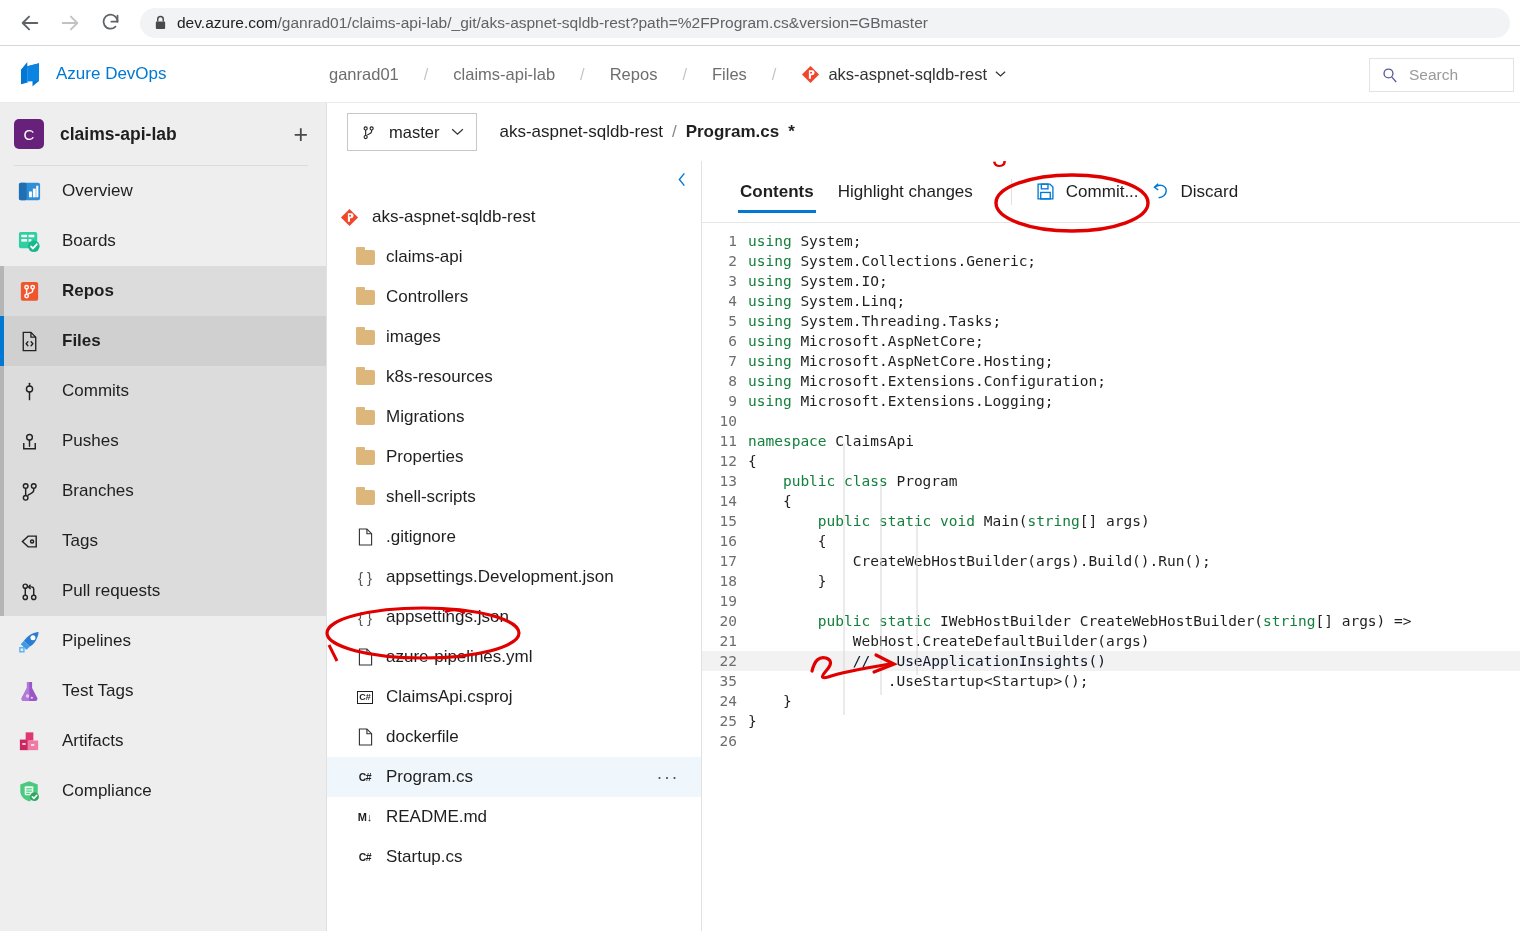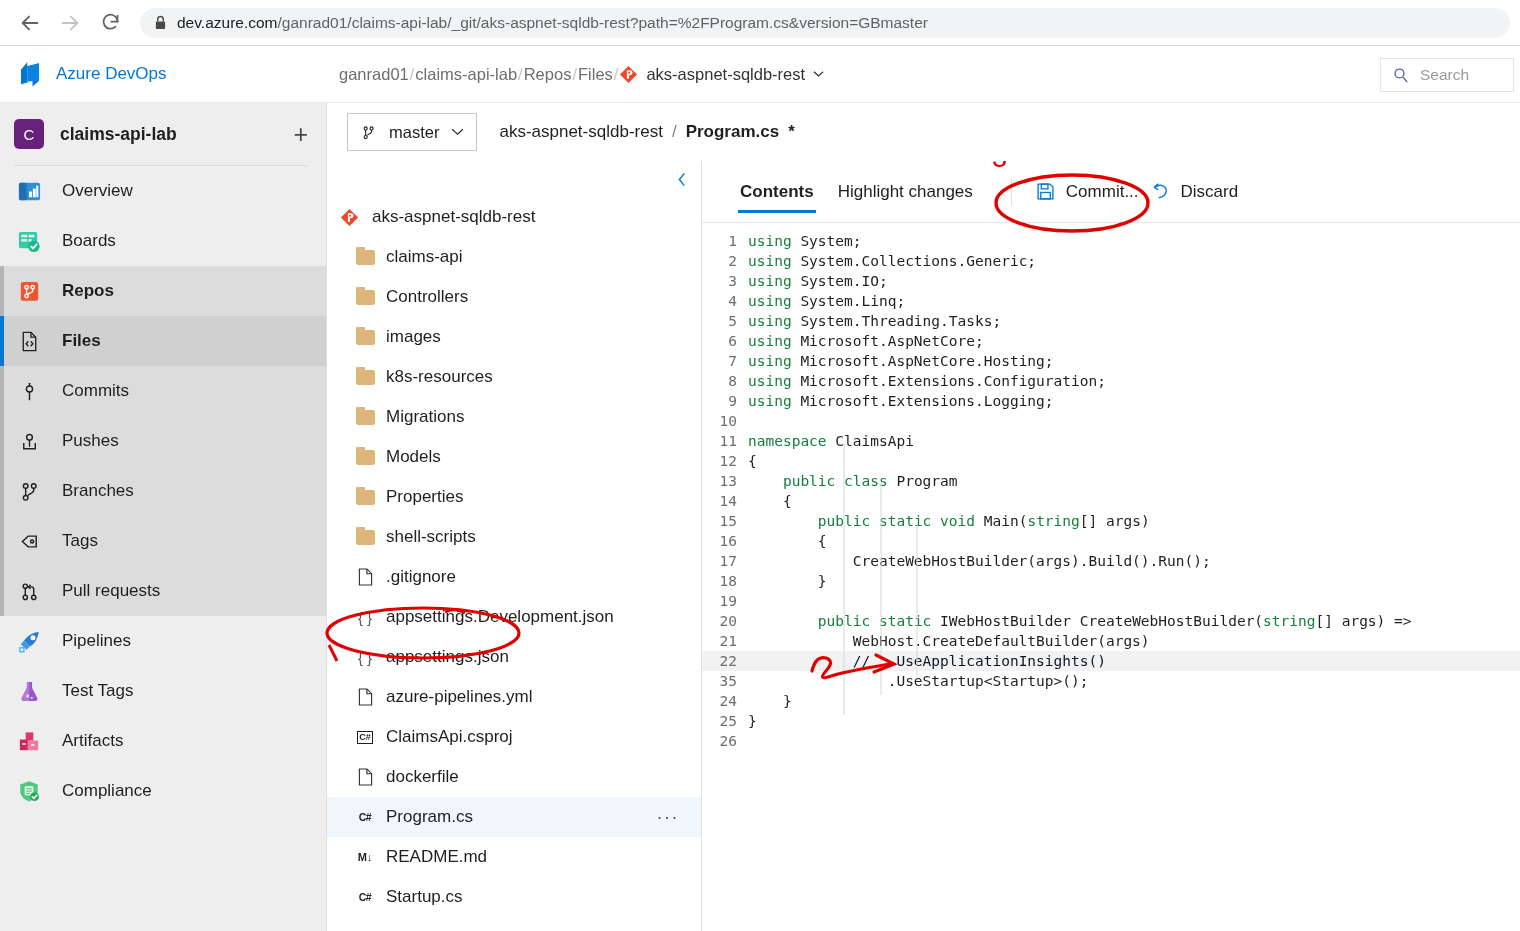--- a/index.html
+++ b/index.html
@@ -62,35 +62,35 @@
     gap: 12px;
   }
   .brand-name {
     color: #0078d4;
     font-weight: normal;
     font-size: 17px;
   }
   .crumbs {
     display: flex;
     align-items: center;
-    gap: 1px;
+    gap: 25px;
     font-size: 16.5px;
     color: #6e6e6e;
-    margin-left: 12px;
+    margin-left: 2px;
   }
   .crumbs .sep { color: #c6c6c6; }
   .crumbs .repo-crumb {
     display: flex; align-items: center; gap: 8px;
     color: #333;
   }
   .searchbox {
     position: absolute;
     right: 6px;
     top: 12px;
-    width: 134px;
+    width: 145px;
     height: 34px;
     border: 1px solid #e3e3e3;
     background: #fff;
     display: flex;
     align-items: center;
     gap: 11px;
     padding: 0 12px;
     font-size: 15.5px;
     color: #9a9a9a;
   }
@@ -627,26 +627,20 @@
           <span class="ficon">
               <span class="folder-glyph"></span>
             </span>
           <span>k8s-resources</span>
         </div>
         <div class="tree-item">
           <span class="ficon">
               <span class="folder-glyph"></span>
             </span>
           <span>Migrations</span>
-        </div>
-        <div class="tree-item">
-          <span class="ficon">
-              <span class="folder-glyph"></span>
-            </span>
-          <span>Models</span>
         </div>
         <div class="tree-item">
           <span class="ficon">
               <span class="folder-glyph"></span>
             </span>
           <span>Properties</span>
         </div>
         <div class="tree-item">
           <span class="ficon">
               <span class="folder-glyph"></span>

